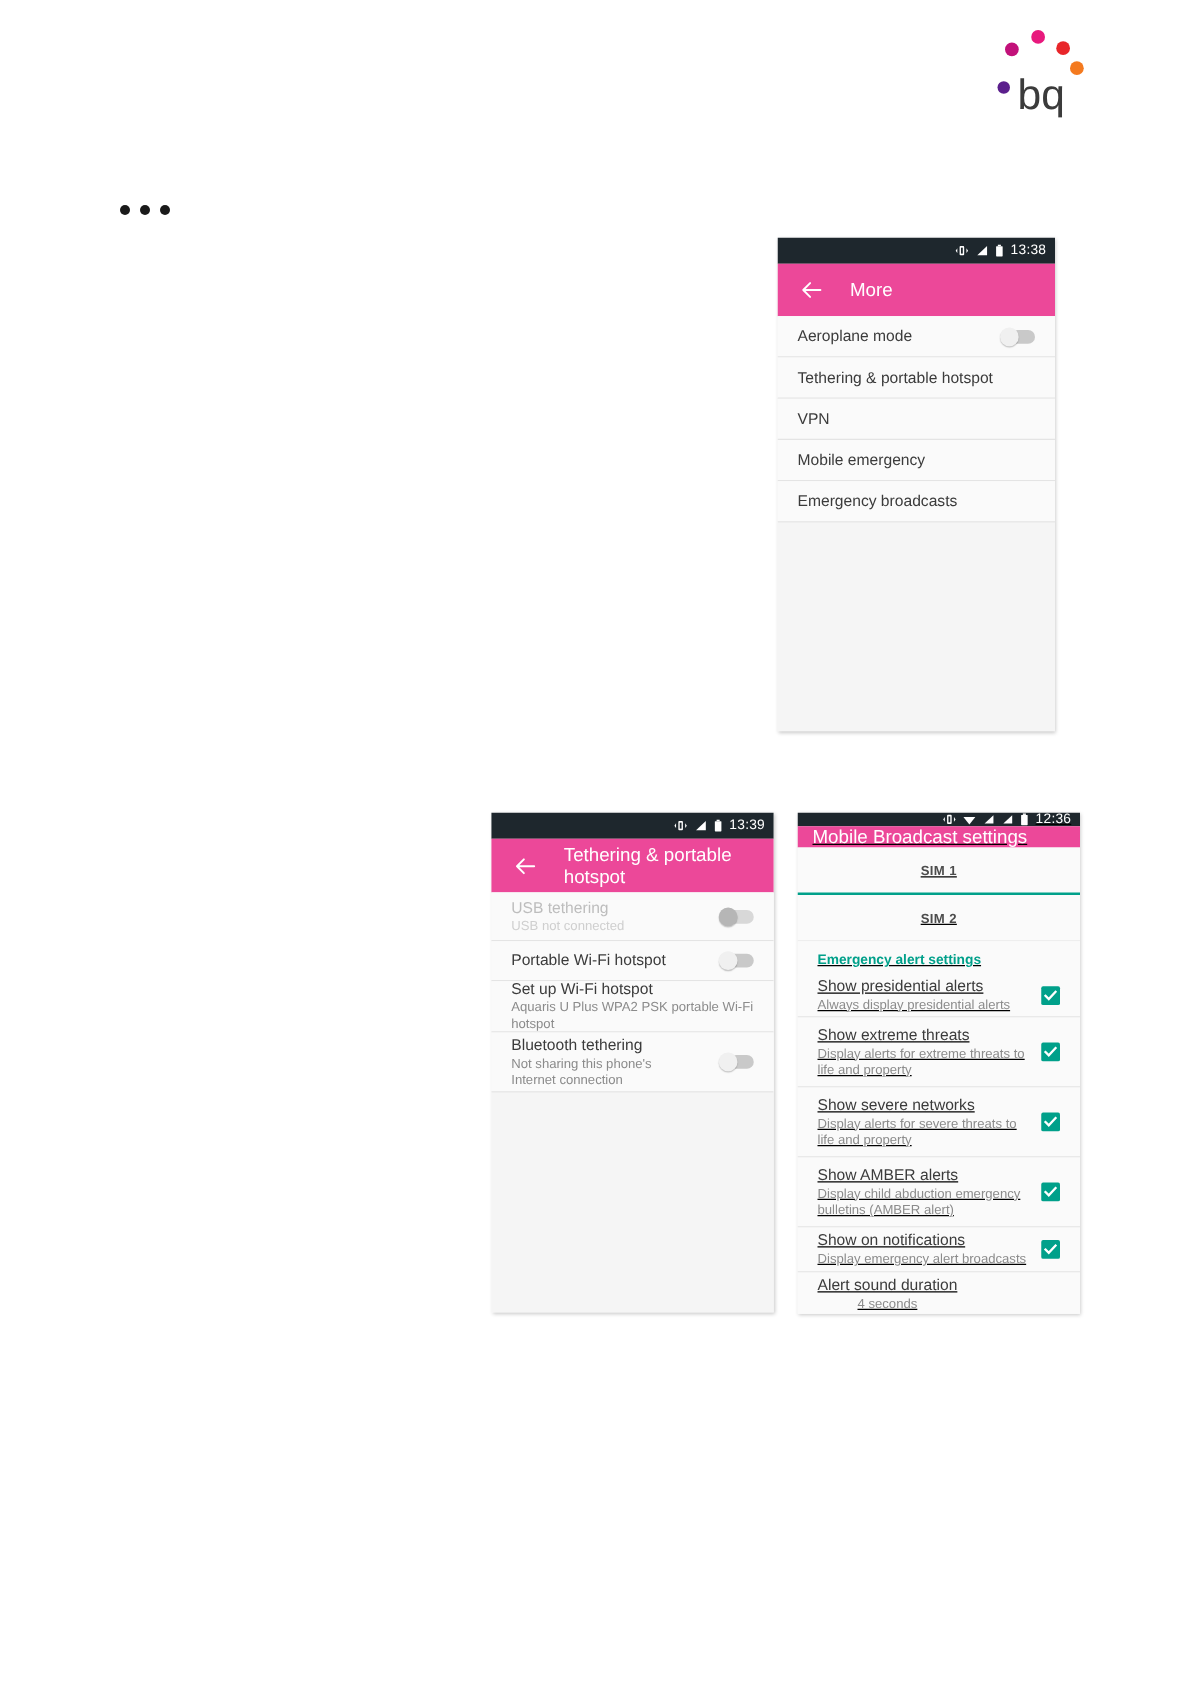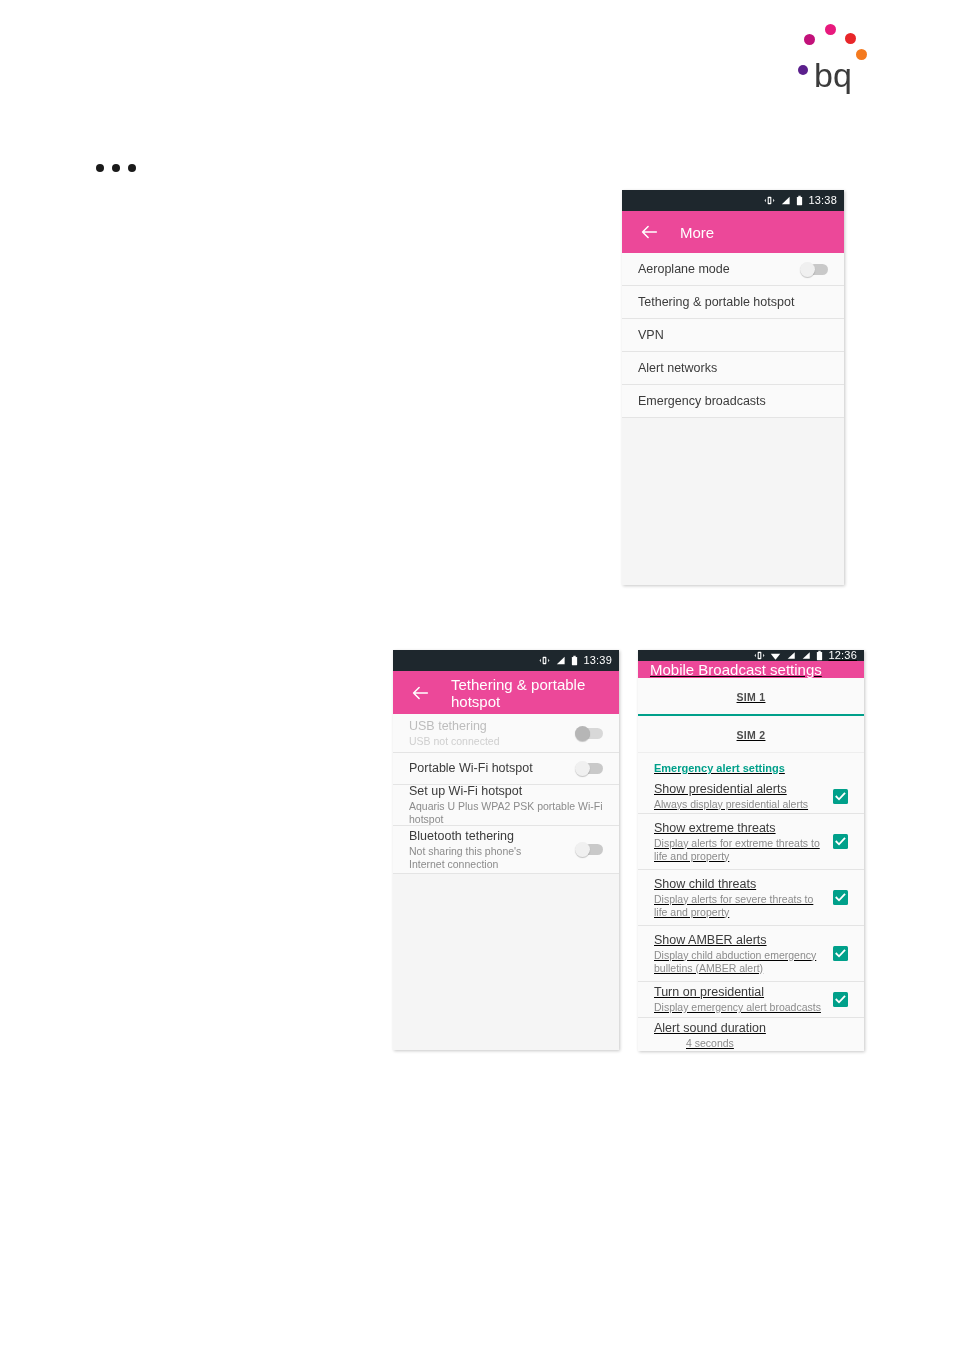--- a/index.html
+++ b/index.html
@@ -240,21 +240,21 @@
           <div class="t1">Tethering &amp; portable hotspot</div>
         </div>
     </div>
     <div class="row" style="height:33px;">
       <div class="texts">
           <div class="t1">VPN</div>
         </div>
     </div>
     <div class="row" style="height:33px;">
       <div class="texts">
-          <div class="t1">Alert networks</div>
+          <div class="t1">Mobile emergency</div>
         </div>
     </div>
     <div class="row" style="height:33px;">
       <div class="texts">
           <div class="t1">Emergency broadcasts</div>
         </div>
     </div>
   </div>
   <div class="filler"></div>
 </div>
@@ -385,21 +385,21 @@
       </div>
       <span class="checkbox">
         <svg width="13" height="13" viewBox="0 0 14 14">
           <path d="M2.6 7.2 L5.4 10 L11.2 3.8" stroke="#ffffff" stroke-width="2" fill="none" stroke-linecap="square"></path>
         </svg>
       </span>
     </div>
 
     <div class="row" style="height:56px;">
       <div class="texts">
-        <div class="t1">Show child threats</div>
+        <div class="t1">Show severe networks</div>
         <div class="t2">Display alerts for severe threats to life and property</div>
       </div>
       <span class="checkbox">
         <svg width="13" height="13" viewBox="0 0 14 14">
           <path d="M2.6 7.2 L5.4 10 L11.2 3.8" stroke="#ffffff" stroke-width="2" fill="none" stroke-linecap="square"></path>
         </svg>
       </span>
     </div>
 
     <div class="row" style="height:56px;">
@@ -409,21 +409,21 @@
       </div>
       <span class="checkbox">
         <svg width="13" height="13" viewBox="0 0 14 14">
           <path d="M2.6 7.2 L5.4 10 L11.2 3.8" stroke="#ffffff" stroke-width="2" fill="none" stroke-linecap="square"></path>
         </svg>
       </span>
     </div>
 
     <div class="row" style="height:36px;">
       <div class="texts">
-        <div class="t1">Turn on presidential</div>
+        <div class="t1">Show on notifications</div>
         <div class="t2" style="max-width:185px;">Display emergency alert broadcasts</div>
       </div>
       <span class="checkbox">
         <svg width="13" height="13" viewBox="0 0 14 14">
           <path d="M2.6 7.2 L5.4 10 L11.2 3.8" stroke="#ffffff" stroke-width="2" fill="none" stroke-linecap="square"></path>
         </svg>
       </span>
     </div>
 
     <div class="row" style="height:36px;text-align:center;">

